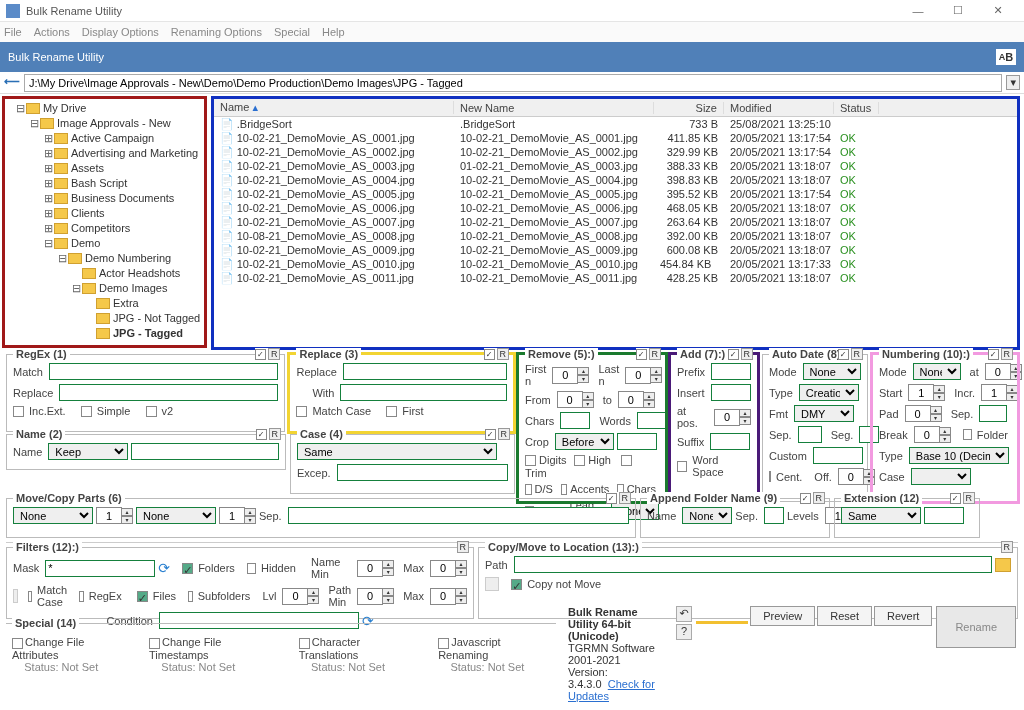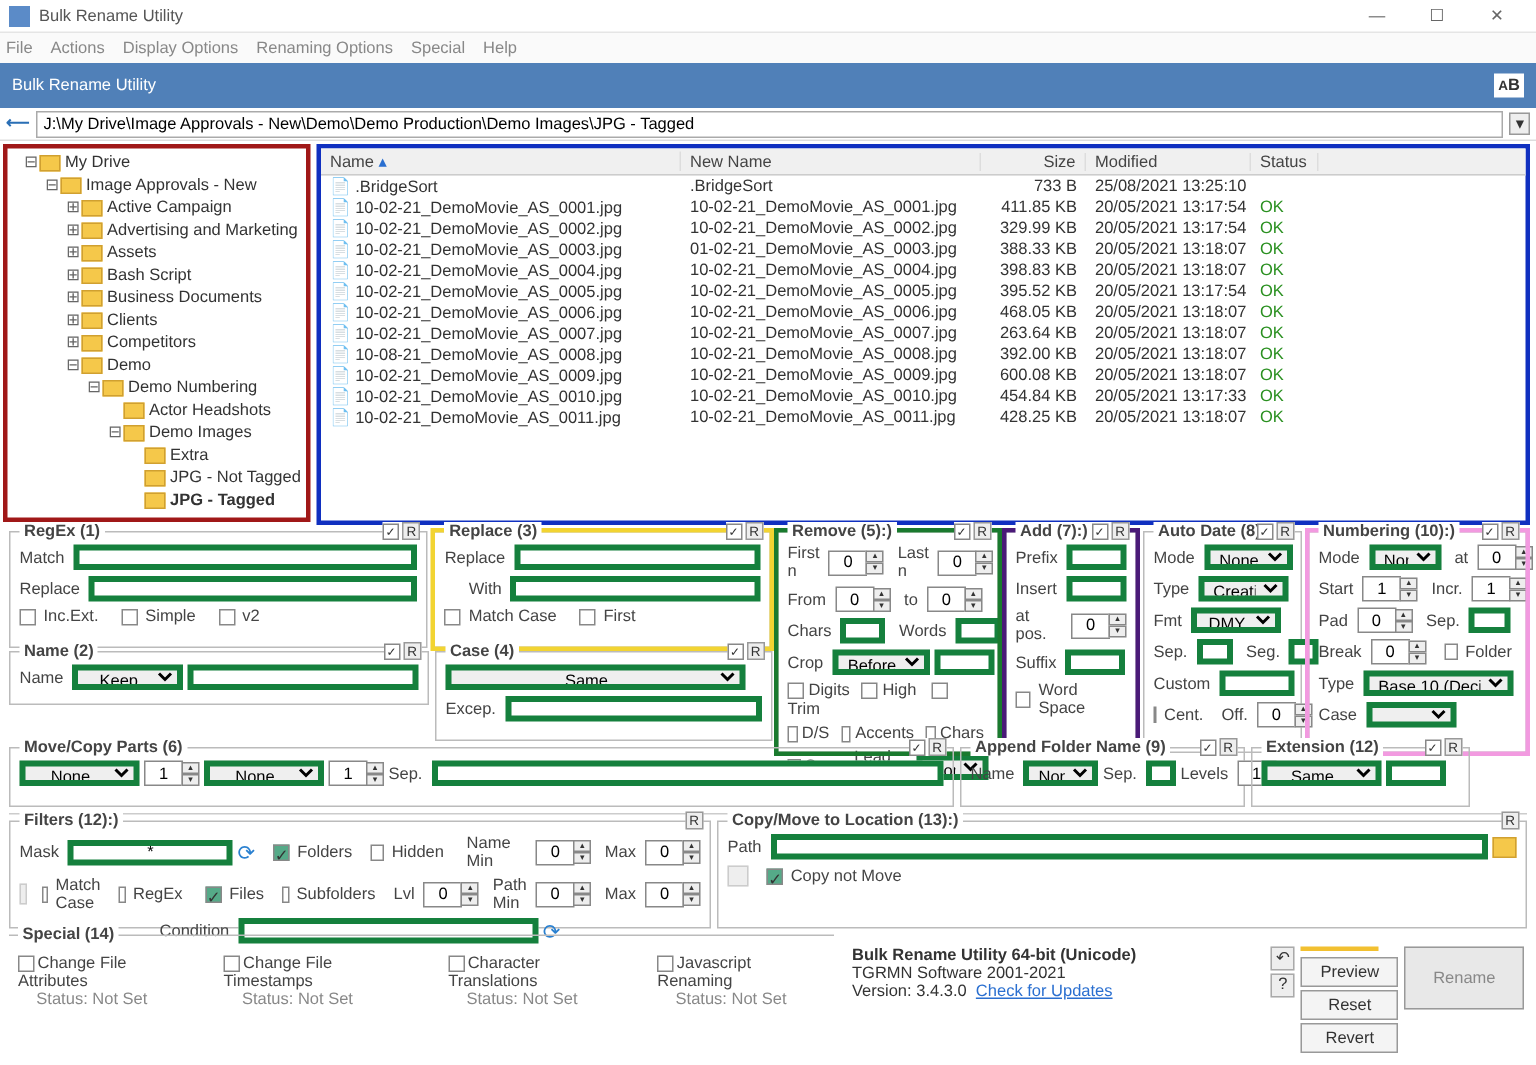--- a/index.html
+++ b/index.html
@@ -30,21 +30,21 @@
 .frow .c { padding:0 6px; overflow:hidden; white-space:nowrap;}
 .frow .ok { color:#2a9020;}
 .panels { padding:2px 6px 0 6px;}
 .prow { display:flex; gap:4px; margin-bottom:2px;}
 .panel { border:1px solid #bbb; padding:4px 6px 6px 6px; position:relative;}
 .panel legend, .panel .lg { position:absolute; top:-7px; left:6px; background:#fff; padding:0 3px; font-weight:bold; color:#444;}
 .panel .rr { position:absolute; top:-7px; right:4px; background:#fff; display:flex; gap:2px; align-items:center;}
 .panel .rr .chk { width:11px; height:11px; border:1px solid #888; display:inline-flex; align-items:center; justify-content:center; font-size:8px;}
 .panel .rr .rbtn { border:1px solid #999; padding:0 2px; font-size:9px; background:#eee;}
 .panel label { color:#444; margin-right:3px;}
-.panel input[type=text], .panel select { border:4px solid #15803d; height:17px; padding:0 2px; font-size:11px;text-align:center;}
+.panel input[type=text], .panel select { border:1px solid #15803d; height:17px; padding:0 2px; font-size:11px;}
 .panel .line { display:flex; align-items:center; margin-top:4px; gap:3px;}
 .spin { display:inline-flex; align-items:center;}
 .spin input { width:26px; text-align:center; border:1px solid #888; height:17px;}
 .spin .ar { display:flex; flex-direction:column; margin-left:-1px;}
 .spin .ar div { width:12px; height:8px; border:1px solid #888; background:#eee; font-size:6px; line-height:6px; text-align:center;}
 .cb { width:11px; height:11px; border:1px solid #888; display:inline-block; vertical-align:middle; margin-right:2px;}
 .hl-yellow { outline:3px solid #f2d432; outline-offset:-1px;}
 .hl-green { outline:3px solid #1a7a2e; outline-offset:-1px;}
 .hl-purple { outline:3px solid #4a1a78; outline-offset:-1px;}
 .hl-pink { outline:3px solid #f29ae0; outline-offset:-1px;}
@@ -252,21 +252,21 @@
             <div class="frow">
               <div class="c" style="width:240px">📄 10-02-21_DemoMovie_AS_0009.jpg</div>
               <div class="c" style="width:200px">10-02-21_DemoMovie_AS_0009.jpg</div>
               <div class="c" style="width:70px;text-align:right">600.08 KB</div>
               <div class="c" style="width:110px">20/05/2021 13:18:07</div>
               <div class="c ok" style="width:45px">OK</div>
             </div>
             <div class="frow">
               <div class="c" style="width:240px">📄 10-02-21_DemoMovie_AS_0010.jpg</div>
               <div class="c" style="width:200px">10-02-21_DemoMovie_AS_0010.jpg</div>
-              <div class="c" style="width:70px;text-align:right">454.84 KB</div>
+              <div class="c" style="width:70px;">454.84 KB</div>
               <div class="c" style="width:110px">20/05/2021 13:17:33</div>
               <div class="c ok" style="width:45px">OK</div>
             </div>
             <div class="frow">
               <div class="c" style="width:240px">📄 10-02-21_DemoMovie_AS_0011.jpg</div>
               <div class="c" style="width:200px">10-02-21_DemoMovie_AS_0011.jpg</div>
               <div class="c" style="width:70px;text-align:right">428.25 KB</div>
               <div class="c" style="width:110px">20/05/2021 13:18:07</div>
               <div class="c ok" style="width:45px">OK</div>
             </div>
@@ -657,21 +657,21 @@
  <div style="margin-left:560px">
   <div style="font-weight:bold">Bulk Rename Utility 64-bit (Unicode)</div>
   <div>TGRMN Software 2001-2021</div>
   <div><span>Version: 3.4.3.0</span>&nbsp;&nbsp;<a class="link">Check for Updates</a></div>
  </div>
  <div style="display:flex;gap:4px;margin-left:auto;align-items:flex-start;">
   <div style="display:flex;flex-direction:column;gap:2px;">
     <div style="width:16px;height:16px;border:1px solid #aaa;background:#eee;text-align:center">↶</div>
     <div style="width:16px;height:16px;border:1px solid #aaa;background:#eee;text-align:center">?</div>
   </div>
-  <div style="display:flex;flex-direction:column;gap:2px;">
+  <div style="display:flex;flex-direction:row;gap:2px;align-items:flex-end;">
    <div style="height:3px;width:52px;background:#f2c030;margin-bottom:2px;"></div>
    <div class="btn">Preview</div>
    <div class="btn">Reset</div>
    <div class="btn">Revert</div>
   </div>
   <div class="btn big">Rename</div>
  </div>
 </div>
 
 </body></html>

